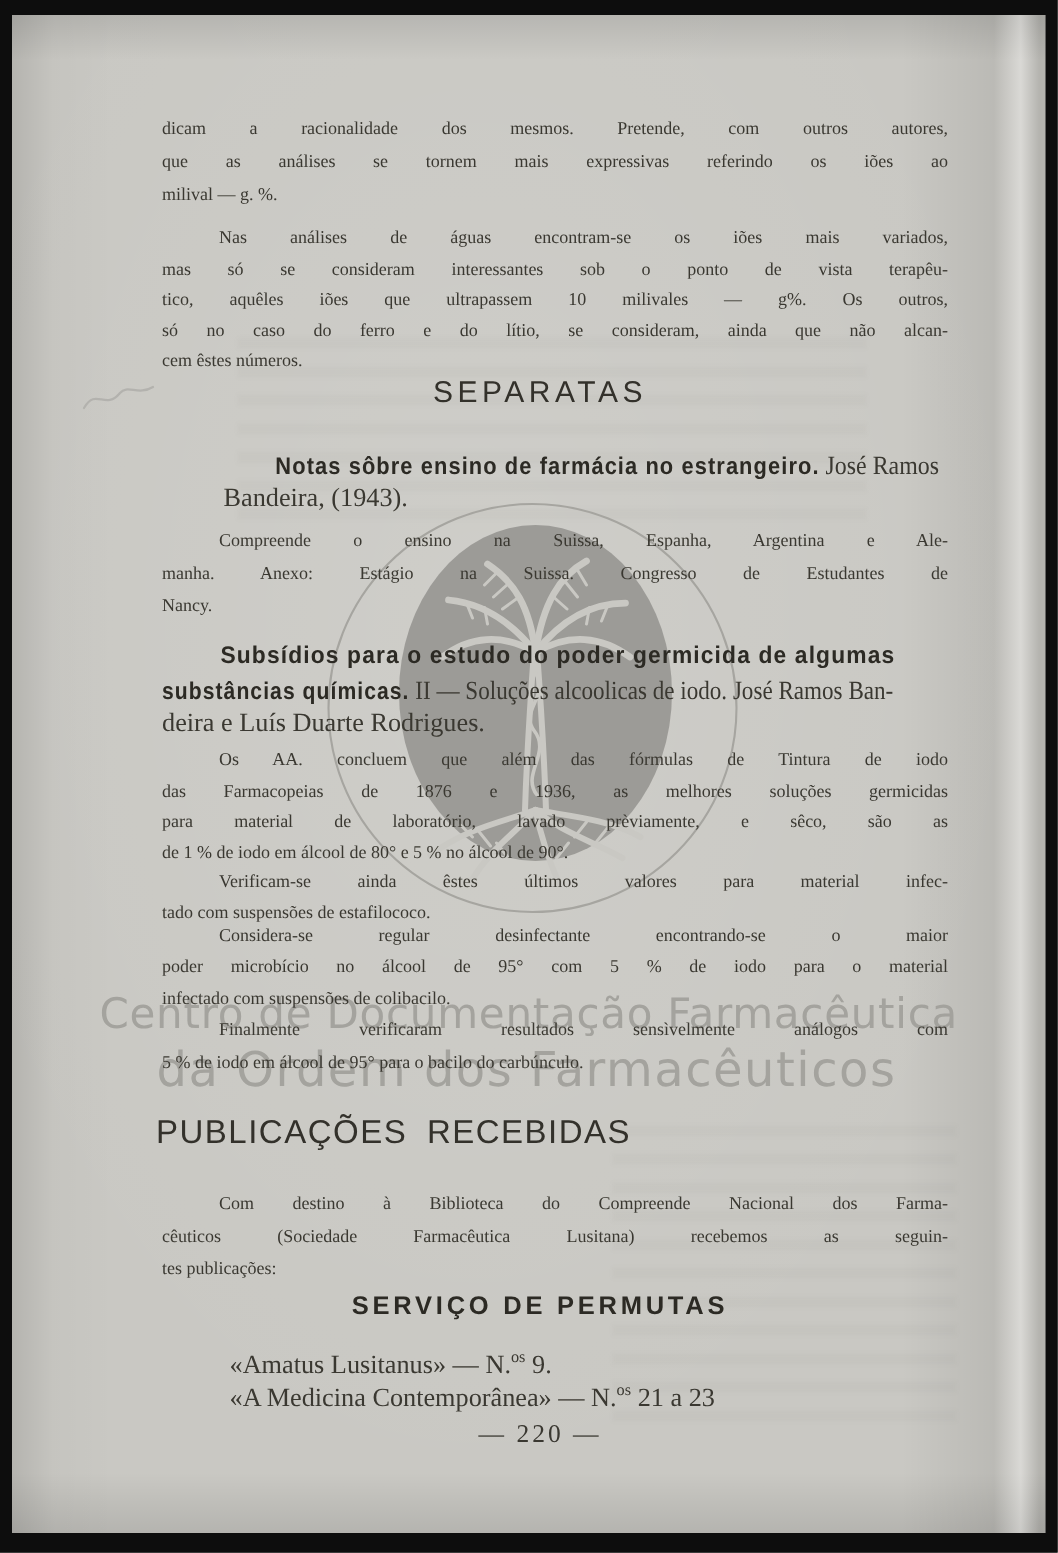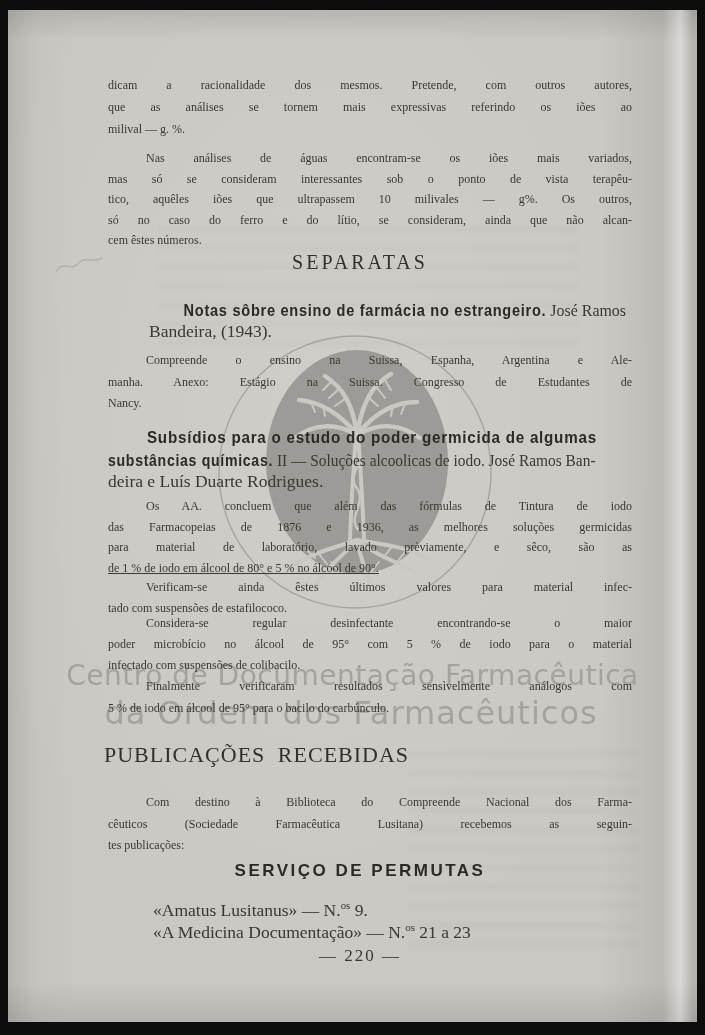--- a/index.html
+++ b/index.html
@@ -10,21 +10,21 @@
       linear-gradient(to right, rgba(0,0,0,0.10) 0, rgba(0,0,0,0.02) 4%, rgba(0,0,0,0) 10%, rgba(0,0,0,0) 86%, rgba(0,0,0,0.07) 95%, rgba(255,255,255,0.30) 97.6%, rgba(0,0,0,0.10) 99.4%),
       linear-gradient(to bottom, rgba(0,0,0,0.10) 0, rgba(0,0,0,0) 3%, rgba(0,0,0,0) 96%, rgba(0,0,0,0.10) 100%),
       #c9c8c3;}
   .block{position:absolute;left:100px;width:524px;}
   .p-line{font-family:"Liberation Serif",serif;font-size:12px;text-align:justify;text-align-last:justify;color:#3a3831;}
   .p-line.last{text-align-last:left;}
   .p-line.ind{padding-left:38px;}
   .bh{font-family:"Liberation Sans",sans-serif;font-weight:700;font-size:16px;letter-spacing:0.8px;color:#2c2a24;}
   .si{font-family:"Liberation Serif",serif;font-size:17.5px;color:#3a3831;}
   .bibline{white-space:nowrap;transform-origin:0 50%;}
-  .heading-serif{font-family:Liberation Serif, serif;color:#33312b;}
+  .heading-serif{font-family:Liberation Sans, sans-serif;color:#33312b;}
   sup{font-size:62%;letter-spacing:0;}
   .ghost{position:absolute;opacity:0.5;filter:blur(1.5px);
     background:repeating-linear-gradient(rgba(105,103,96,0.07) 0 8px, rgba(0,0,0,0) 8px 19px);}
 </style>
 </head>
 <body>
 
 <div id="page">
   <div id="paper">
 
@@ -94,21 +94,21 @@
       <div class="bibline" style="height:21px;transform:scaleX(0.88);">
         <span class="bh">substâncias químicas.</span><span class="si"> II — Soluções alcoolicas de iodo. José Ramos Ban-</span>
       </div>
       <div class="si" style="height:21px;">deira e Luís Duarte Rodrigues.</div>
     </div>
 
     <div class="block" style="top:486px;">
       <div class="p-line ind" style="line-height:20.5px;">Os AA. concluem que além das fórmulas de Tintura de iodo</div>
       <div class="p-line" style="line-height:20.5px;">das Farmacopeias de 1876 e 1936, as melhores soluções germicidas</div>
       <div class="p-line" style="line-height:20.5px;">para material de laboratório, lavado prèviamente, e sêco, são as</div>
-      <div class="p-line last" style="line-height:20.5px;text-decoration:underline;">de 1 % de iodo em álcool de 80° e 5 % no álcool de 90°.</div>
+      <div class="p-line last" style="line-height:20.5px;">de 1 % de iodo em álcool de 80° e 5 % no álcool de 90°.</div>
     </div>
 
     <div class="block" style="top:567px;">
       <div class="p-line ind" style="line-height:20.5px;">Verificam-se ainda êstes últimos valores para material infec-</div>
       <div class="p-line last" style="line-height:20.5px;">tado com suspensões de estafilococo.</div>
     </div>
 
     <div class="block" style="top:603px;">
       <div class="p-line ind" style="line-height:21px;">Considera-se regular desinfectante encontrando-se o maior</div>
       <div class="p-line" style="line-height:21px;">poder microbício no álcool de 95° com 5 % de iodo para o material</div>
@@ -125,19 +125,19 @@
     <div class="block" style="top:782px;">
       <div class="p-line ind" style="line-height:21.5px;">Com destino à Biblioteca do Compreende Nacional dos Farma-</div>
       <div class="p-line" style="line-height:21.5px;">cêuticos (Sociedade Farmacêutica Lusitana) recebemos as seguin-</div>
       <div class="p-line last" style="line-height:21.5px;">tes publicações:</div>
     </div>
 
     <div class="block bh" style="top:851px;left:90px;text-align:center;font-size:17px;letter-spacing:2.5px;">SERVIÇO DE PERMUTAS</div>
 
     <div class="block" style="top:889px;left:145px;width:460px;">
       <div class="si" style="height:22px;"><span>«Amatus Lusitanus» — N.</span><sup>os</sup><span> 9.</span></div>
-      <div class="si" style="height:22px;"><span>«A Medicina Documentação» — N.</span><sup>os</sup><span> 21 a 23</span></div>
+      <div class="si" style="height:22px;"><span>«A Medicina Contemporânea» — N.</span><sup>os</sup><span> 21 a 23</span></div>
     </div>
 
     <div class="block si" style="top:936px;left:90px;text-align:center;letter-spacing:2px;font-size:17px;">— 220 —</div>
 
   </div>
 </div>
 
 </body></html>

